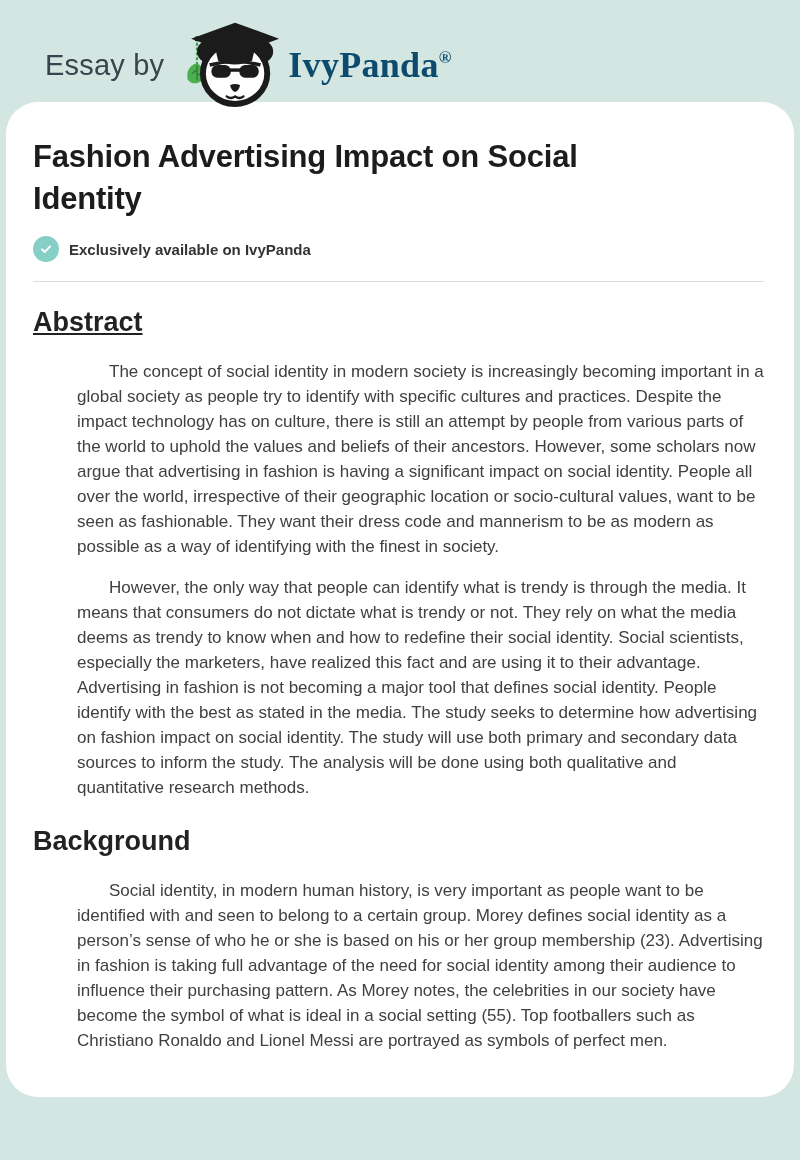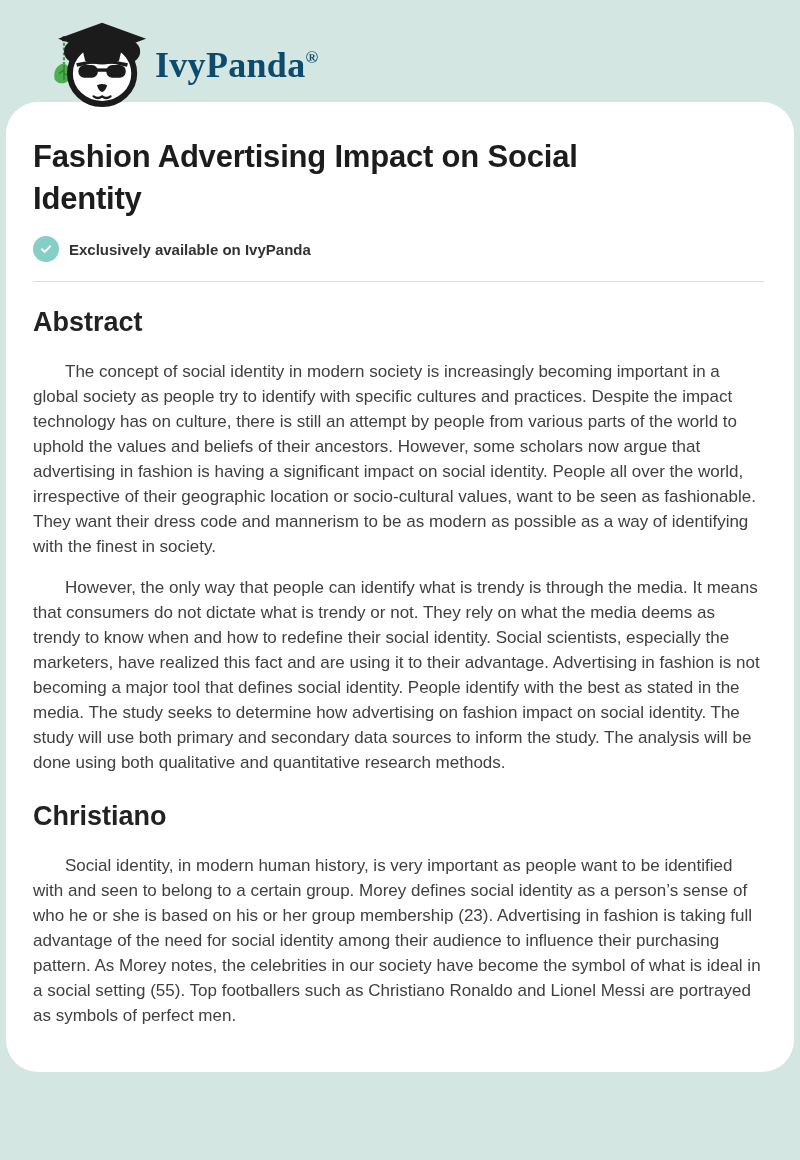--- a/index.html
+++ b/index.html
@@ -85,34 +85,36 @@
     border: none;
     border-top: 1px solid #dcdcdc;
     margin-top: 19px;
   }
   .section-heading {
     font-size: 27px;
     font-weight: 700;
     color: #222222;
     margin-top: 26px;
   }
-  .section-heading.first { margin-top: 25px; }
+  .section-heading.first { margin-top: 25px; text-decoration: underline; }
   .para {
     font-size: 17px;
     line-height: 25px;
     color: #404040;
     text-indent: 32px;
     margin-top: 16px;
+    margin-left: 44px;
   }
   .para.after-heading { margin-top: 21px; }
 </style>
 </head>
 <body>
 
 <header class="site-header">
+  <span class="essay-by">Essay by</span>
 
   <span class="logo-mark">
     <svg viewBox="0 0 120 104" width="104" height="88" aria-hidden="true">
 
       <line x1="21" y1="20" x2="21" y2="52" stroke="#3f9b4f" stroke-width="2.6" stroke-dasharray="3.5,2.2"></line>
       <circle cx="21" cy="21" r="3" fill="#1b1b1b"></circle>
       <path d="M21,50 C12,52 8,60 10,69 C14,75 22,75 27,70 C31,64 29,54 21,50 Z" fill="#4caf50"></path>
       <path d="M21,52 L21,70 M21,58 L15,62 M21,62 L27,65" stroke="#2e7d32" stroke-width="1.6" fill="none"></path>
 
       <circle cx="34" cy="36" r="13" fill="#1b1b1b"></circle>
@@ -151,17 +153,17 @@
 
   <hr class="divider">
 
   <section>
     <h2 class="section-heading first">Abstract</h2>
     <p class="para after-heading">The concept of social identity in modern society is increasingly becoming important in a global society as people try to identify with specific cultures and practices. Despite the impact technology has on culture, there is still an attempt by people from various parts of the world to uphold the values and beliefs of their ancestors. However, some scholars now argue that advertising in fashion is having a significant impact on social identity. People all over the world, irrespective of their geographic location or socio-cultural values, want to be seen as fashionable. They want their dress code and mannerism to be as modern as possible as a way of identifying with the finest in society.</p>
     <p class="para">However, the only way that people can identify what is trendy is through the media. It means that consumers do not dictate what is trendy or not. They rely on what the media deems as trendy to know when and how to redefine their social identity. Social scientists, especially the marketers, have realized this fact and are using it to their advantage. Advertising in fashion is not becoming a major tool that defines social identity. People identify with the best as stated in the media. The study seeks to determine how advertising on fashion impact on social identity. The study will use both primary and secondary data sources to inform the study. The analysis will be done using both qualitative and quantitative research methods.</p>
   </section>
 
   <section>
-    <h2 class="section-heading">Christiano</h2>
+    <h2 class="section-heading">Background</h2>
     <p class="para after-heading">Social identity, in modern human history, is very important as people want to be identified with and seen to belong to a certain group. Morey defines social identity as a person’s sense of who he or she is based on his or her group membership (23). Advertising in fashion is taking full advantage of the need for social identity among their audience to influence their purchasing pattern. As Morey notes, the celebrities in our society have become the symbol of what is ideal in a social setting (55). Top footballers such as Christiano Ronaldo and Lionel Messi are portrayed as symbols of perfect men.</p>
   </section>
 
 </main>
 
 </body></html>

